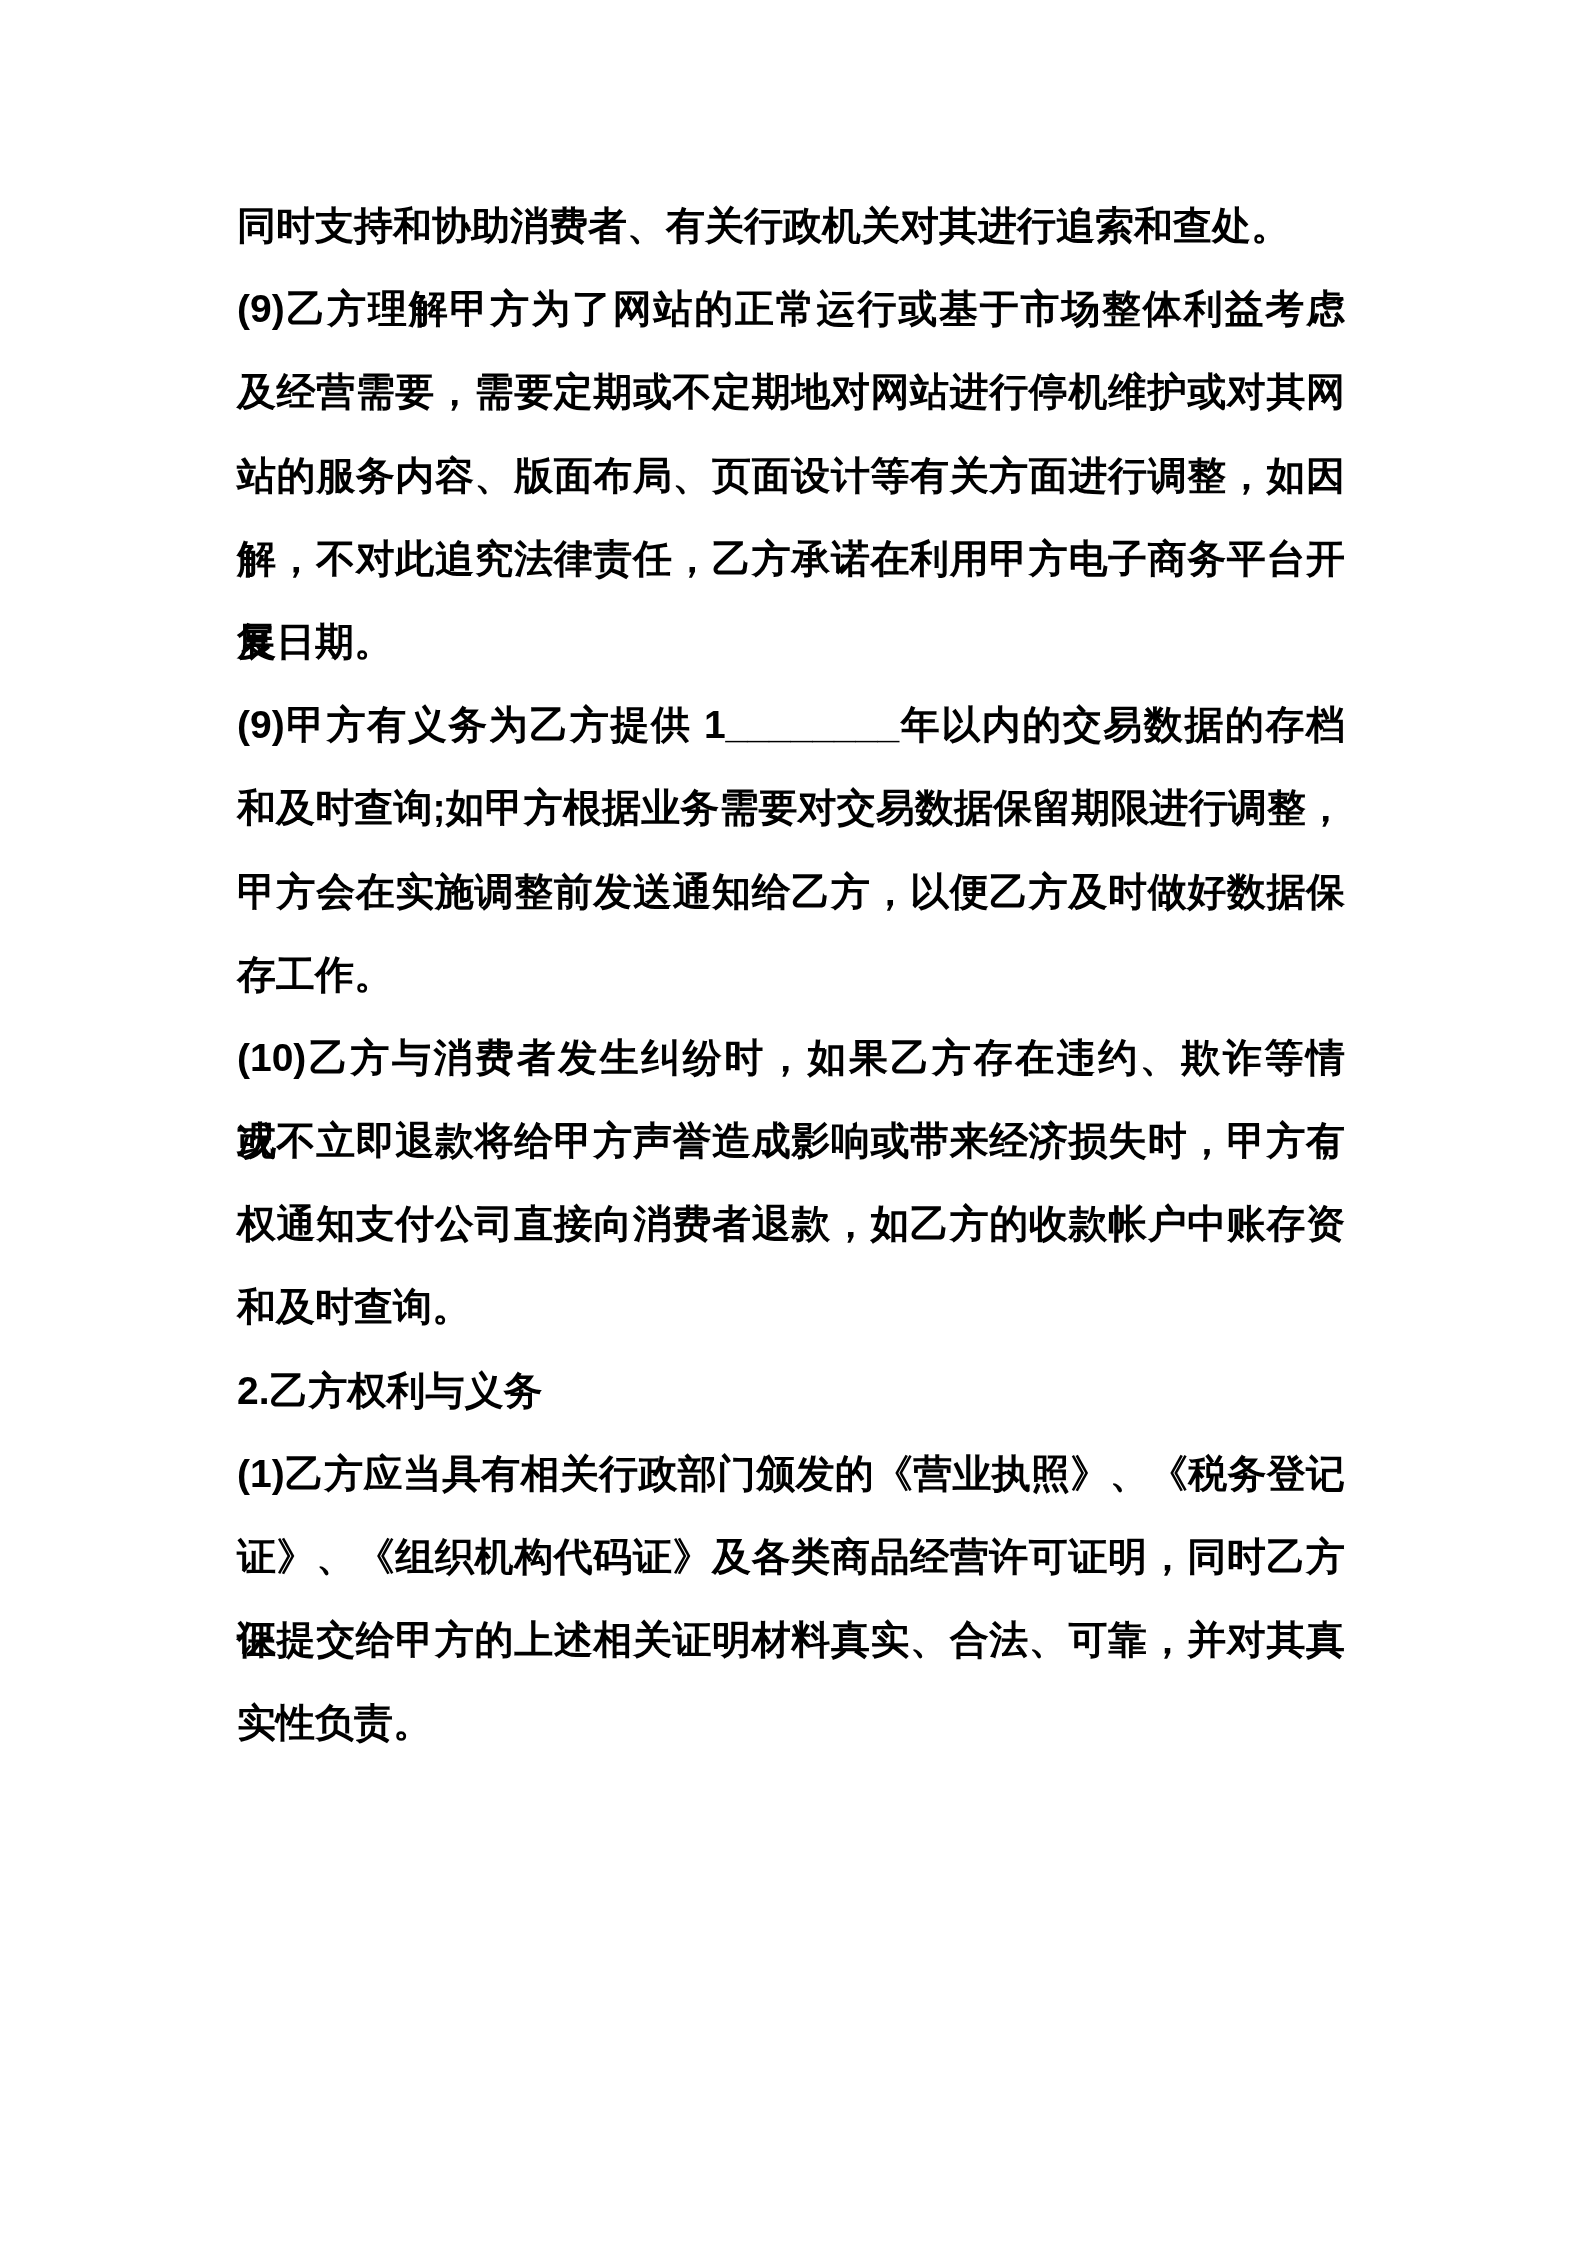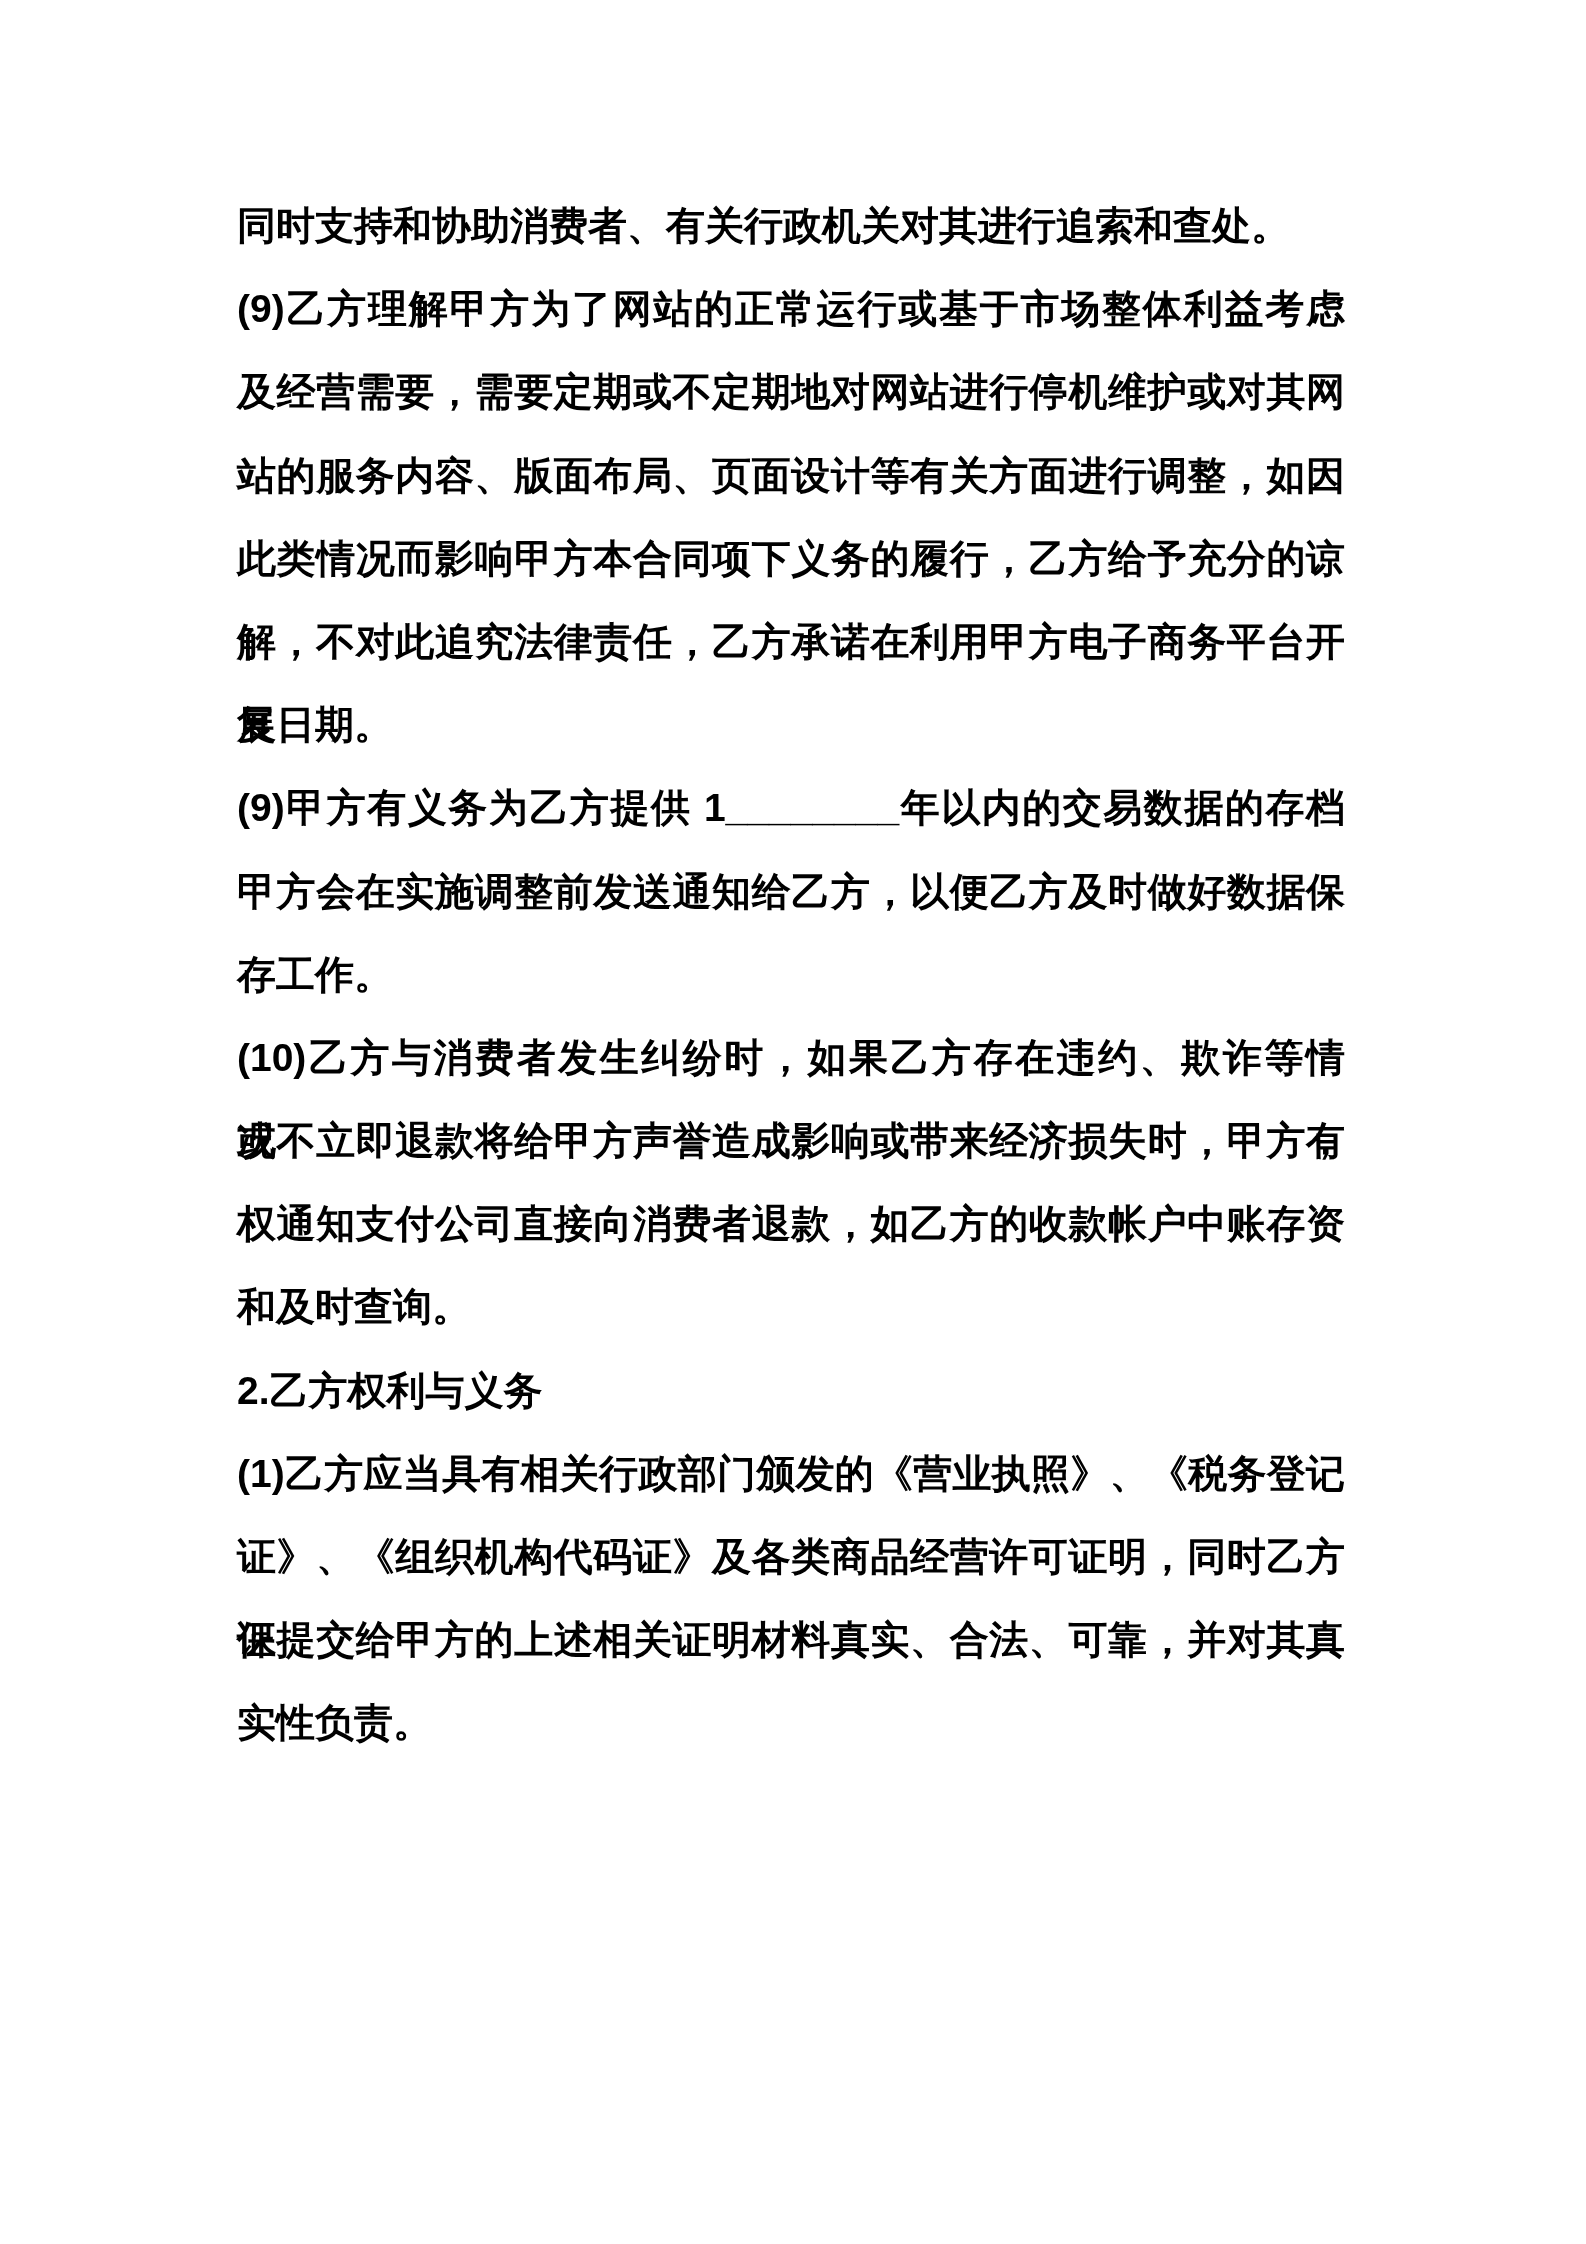--- a/index.html
+++ b/index.html
@@ -43,24 +43,24 @@
 </style>
 </head>
 <body>
 
 <div class="page">
   <div class="content">
     <div class="line">同时支持和协助消费者、有关行政机关对其进行追索和查处。</div>
     <div class="line full">(9)乙方理解甲方为了网站的正常运行或基于市场整体利益考虑</div>
     <div class="line full">及经营需要，需要定期或不定期地对网站进行停机维护或对其网</div>
     <div class="line full">站的服务内容、版面布局、页面设计等有关方面进行调整，如因</div>
-    <div class="line full">此类情况而影响甲方本合同项下义务的履行，乙方给予充分的谅</div>
     <div class="line full">解，不对此追究法律责任，乙方承诺在利用甲方电子商务平台开展</div>
     <div class="line">复日期。</div>
     <div class="line full">(9)甲方有义务为乙方提供 1________年以内的交易数据的存档</div>
+    <div class="line full">和及时查询;如甲方根据业务需要对交易数据保留期限进行调整，</div>
     <div class="line full">甲方会在实施调整前发送通知给乙方，以便乙方及时做好数据保</div>
     <div class="line">存工作。</div>
     <div class="line full">(10)乙方与消费者发生纠纷时，如果乙方存在违约、欺诈等情况，</div>
     <div class="line full">或不立即退款将给甲方声誉造成影响或带来经济损失时，甲方有</div>
     <div class="line full">权通知支付公司直接向消费者退款，如乙方的收款帐户中账存资</div>
     <div class="line">和及时查询。</div>
     <div class="line">2.乙方权利与义务</div>
     <div class="line full">(1)乙方应当具有相关行政部门颁发的《营业执照》、《税务登记</div>
     <div class="line full">证》、《组织机构代码证》及各类商品经营许可证明，同时乙方保</div>
     <div class="line full">证提交给甲方的上述相关证明材料真实、合法、可靠，并对其真</div>

